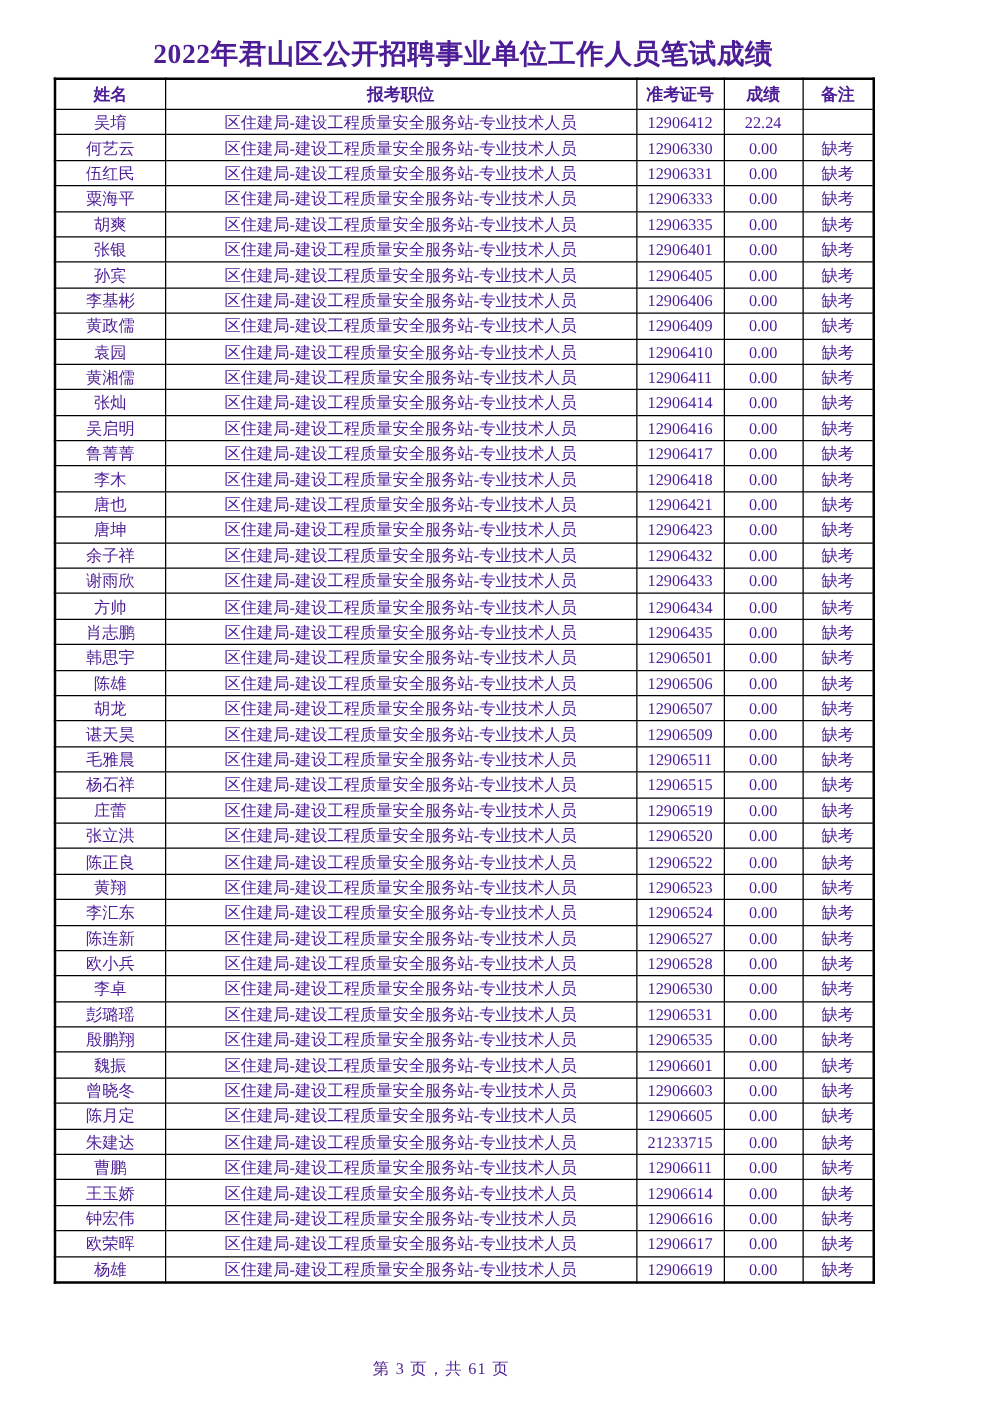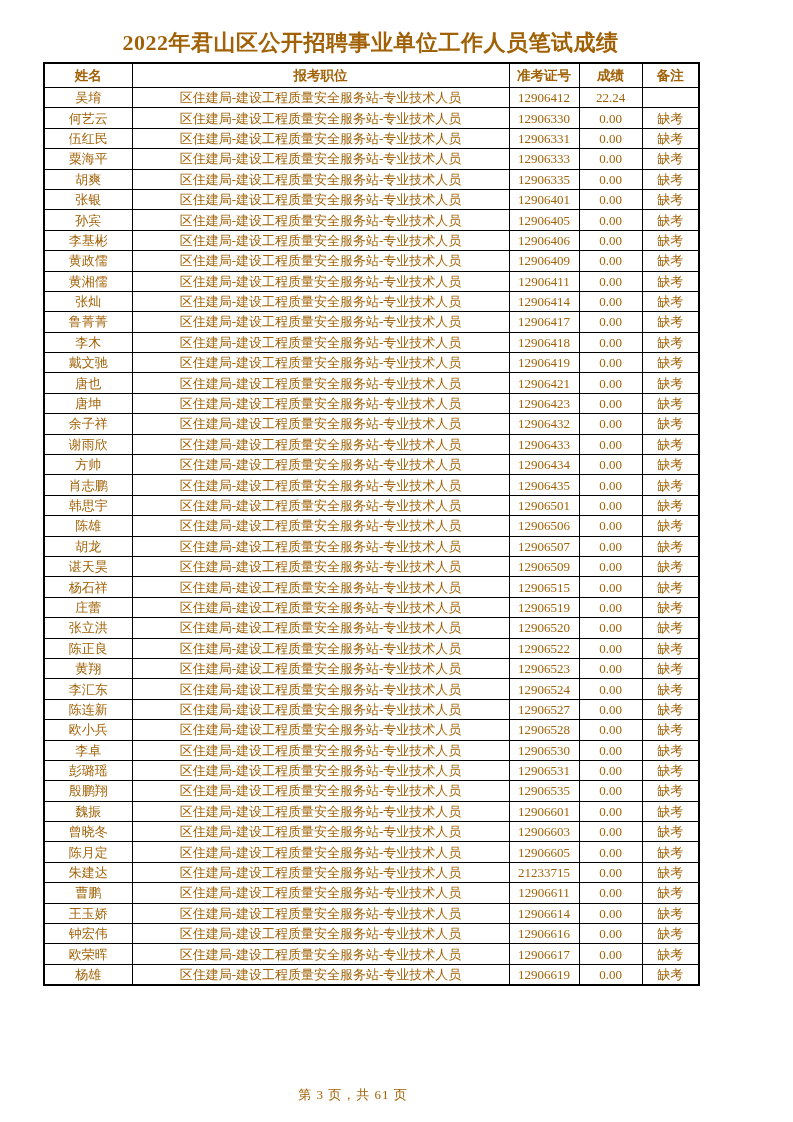--- a/index.html
+++ b/index.html
@@ -5,21 +5,21 @@
   html, body {
     margin: 0;
     padding: 0;
     background: #ffffff;
   }
   .page {
     position: relative;
     width: 793px;
     height: 1122px;
     background: #ffffff;
-    color: #a16207;
+    color: #4c1d95;
     font-family: "Liberation Serif", "DejaVu Serif", serif;
     overflow: hidden;
   }
   .doc-title {
     position: absolute;
     top: 28px;
     left: 43px;
     width: 655px;
     margin: 0;
     text-align: center;
@@ -145,55 +145,62 @@
           <td>缺考</td>
         </tr>
         <tr>
           <td>黄政儒</td>
           <td>区住建局-建设工程质量安全服务站-专业技术人员</td>
           <td>12906409</td>
           <td>0.00</td>
           <td>缺考</td>
         </tr>
         <tr>
+          <td>袁园</td>
+          <td>区住建局-建设工程质量安全服务站-专业技术人员</td>
+          <td>12906410</td>
+          <td>0.00</td>
+          <td>缺考</td>
+        </tr>
+        <tr>
           <td>黄湘儒</td>
           <td>区住建局-建设工程质量安全服务站-专业技术人员</td>
           <td>12906411</td>
           <td>0.00</td>
           <td>缺考</td>
         </tr>
         <tr>
           <td>张灿</td>
           <td>区住建局-建设工程质量安全服务站-专业技术人员</td>
           <td>12906414</td>
           <td>0.00</td>
           <td>缺考</td>
         </tr>
         <tr>
+          <td>吴启明</td>
+          <td>区住建局-建设工程质量安全服务站-专业技术人员</td>
+          <td>12906416</td>
+          <td>0.00</td>
+          <td>缺考</td>
+        </tr>
+        <tr>
           <td>鲁菁菁</td>
           <td>区住建局-建设工程质量安全服务站-专业技术人员</td>
           <td>12906417</td>
           <td>0.00</td>
           <td>缺考</td>
         </tr>
         <tr>
           <td>李木</td>
           <td>区住建局-建设工程质量安全服务站-专业技术人员</td>
           <td>12906418</td>
           <td>0.00</td>
           <td>缺考</td>
         </tr>
         <tr>
-          <td>戴文驰</td>
-          <td>区住建局-建设工程质量安全服务站-专业技术人员</td>
-          <td>12906419</td>
-          <td>0.00</td>
-          <td>缺考</td>
-        </tr>
-        <tr>
           <td>唐也</td>
           <td>区住建局-建设工程质量安全服务站-专业技术人员</td>
           <td>12906421</td>
           <td>0.00</td>
           <td>缺考</td>
         </tr>
         <tr>
           <td>唐坤</td>
           <td>区住建局-建设工程质量安全服务站-专业技术人员</td>
           <td>12906423</td>
@@ -246,20 +253,27 @@
           <td>胡龙</td>
           <td>区住建局-建设工程质量安全服务站-专业技术人员</td>
           <td>12906507</td>
           <td>0.00</td>
           <td>缺考</td>
         </tr>
         <tr>
           <td>谌天昊</td>
           <td>区住建局-建设工程质量安全服务站-专业技术人员</td>
           <td>12906509</td>
+          <td>0.00</td>
+          <td>缺考</td>
+        </tr>
+        <tr>
+          <td>毛雅晨</td>
+          <td>区住建局-建设工程质量安全服务站-专业技术人员</td>
+          <td>12906511</td>
           <td>0.00</td>
           <td>缺考</td>
         </tr>
         <tr>
           <td>杨石祥</td>
           <td>区住建局-建设工程质量安全服务站-专业技术人员</td>
           <td>12906515</td>
           <td>0.00</td>
           <td>缺考</td>
         </tr>

